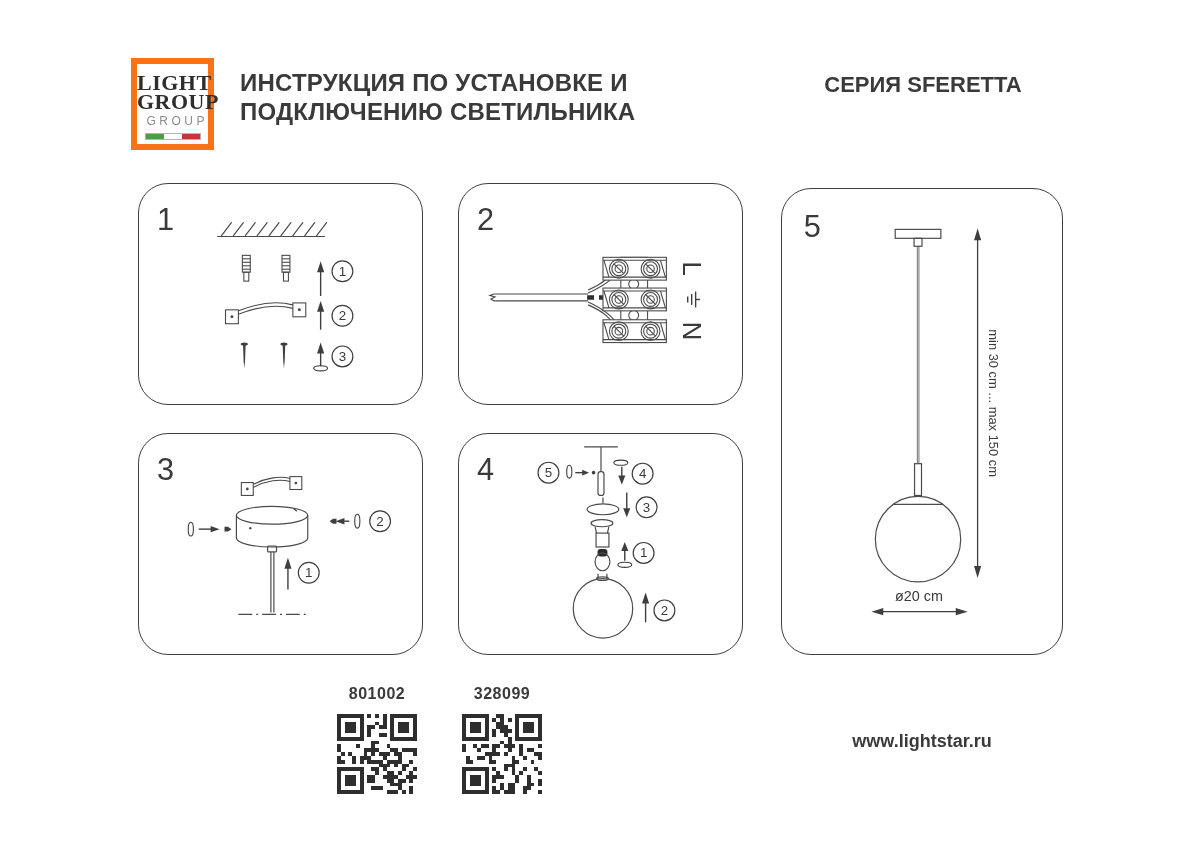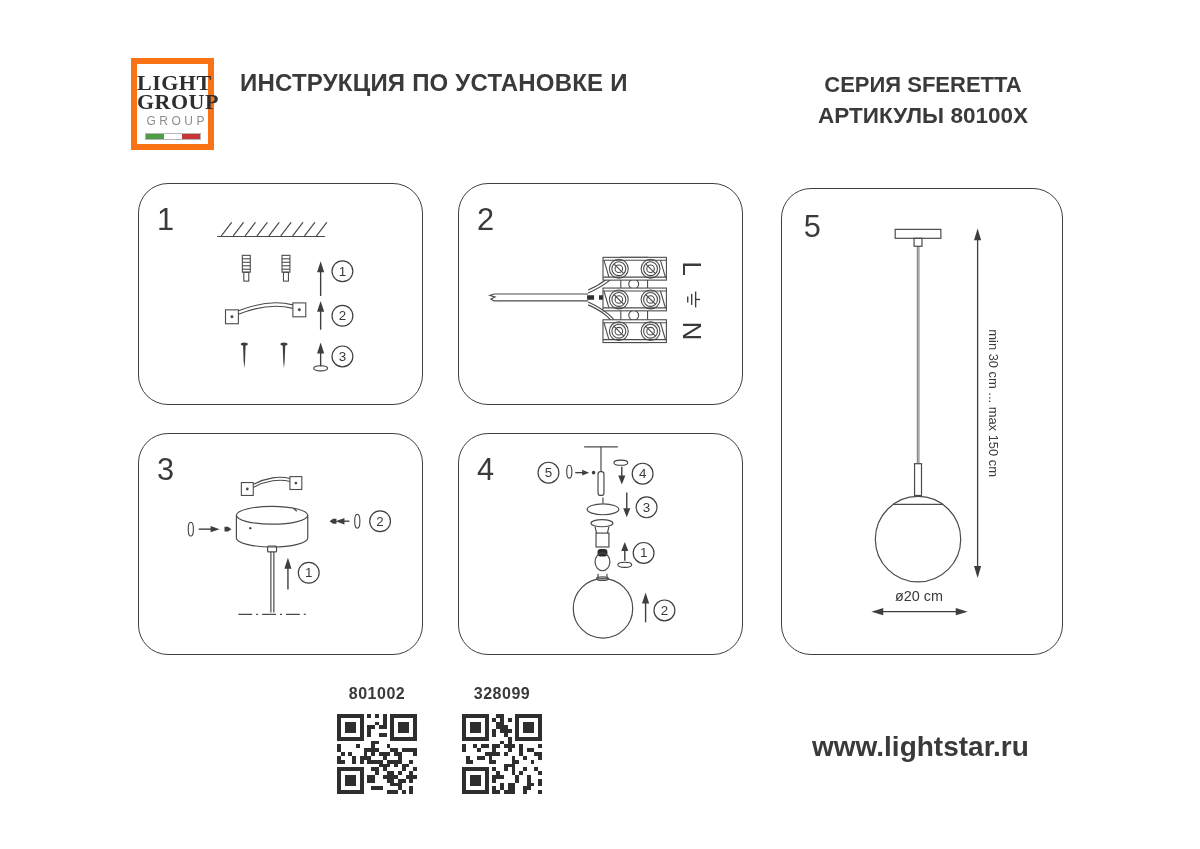--- a/index.html
+++ b/index.html
@@ -33,43 +33,43 @@
   text.step-num{font-size:31px;}
   text.co{font-size:13.5px;text-anchor:middle;font-weight:400;}
   text.rot-serif{font-family:"Liberation Serif",serif;font-size:26px;text-anchor:middle;}
   text.dim{font-size:13px;text-anchor:middle;fill:#3e3e3e;}
   
   .article-col{position:absolute;width:100px;text-align:center;}
   #ac1{left:327px;top:685px;}
   #ac2{left:452px;top:685px;}
   .article-num{font-size:16px;font-weight:700;letter-spacing:.5px;}
   .qr{width:80px;height:80px;margin:11px auto 0;}
-  .website{left:812px;top:731px;width:220px;font-size:28px;font-weight:700;}
+  .website{left:812px;top:731px;width:220px;text-align:center;font-size:18px;font-weight:700;}
 </style>
 </head>
 <body>
 
 <div class="abs logo-box">
   <div class="logo-word">LIGHT</div>
   <div class="logo-word">GROUP</div>
   <div class="logo-group">GROUP</div>
   <div class="logo-flag">
     <span style="background:#4c9e45"></span>
     <span style="background:#ffffff"></span>
     <span style="background:#c63636"></span>
   </div>
 </div>
 
 <div class="abs title-block">
   <div>ИНСТРУКЦИЯ ПО УСТАНОВКЕ И</div>
+  <div>ПОДКЛЮЧЕНИЮ СВЕТИЛЬНИКА</div>
 </div>
 
 <div class="abs series-block">
   <div class="series-label">СЕРИЯ SFERETTA</div>
-  <div class="articles-label">АРТИКУЛЫ 80100X</div>
 </div>
 
 <section class="panel" id="p1">
 <svg viewBox="0 0 285 222">
   <text class="step-num" x="18" y="46">1</text>
   <g stroke="#4a4a4a" stroke-width="1.2" fill="none" stroke-linecap="round">
     <line x1="79" y1="53" x2="187" y2="53"></line>
     <line x1="93" y1="39" x2="83" y2="52"></line>
         <line x1="105" y1="39" x2="95" y2="52"></line>
     <line x1="117" y1="39" x2="107" y2="52"></line>

